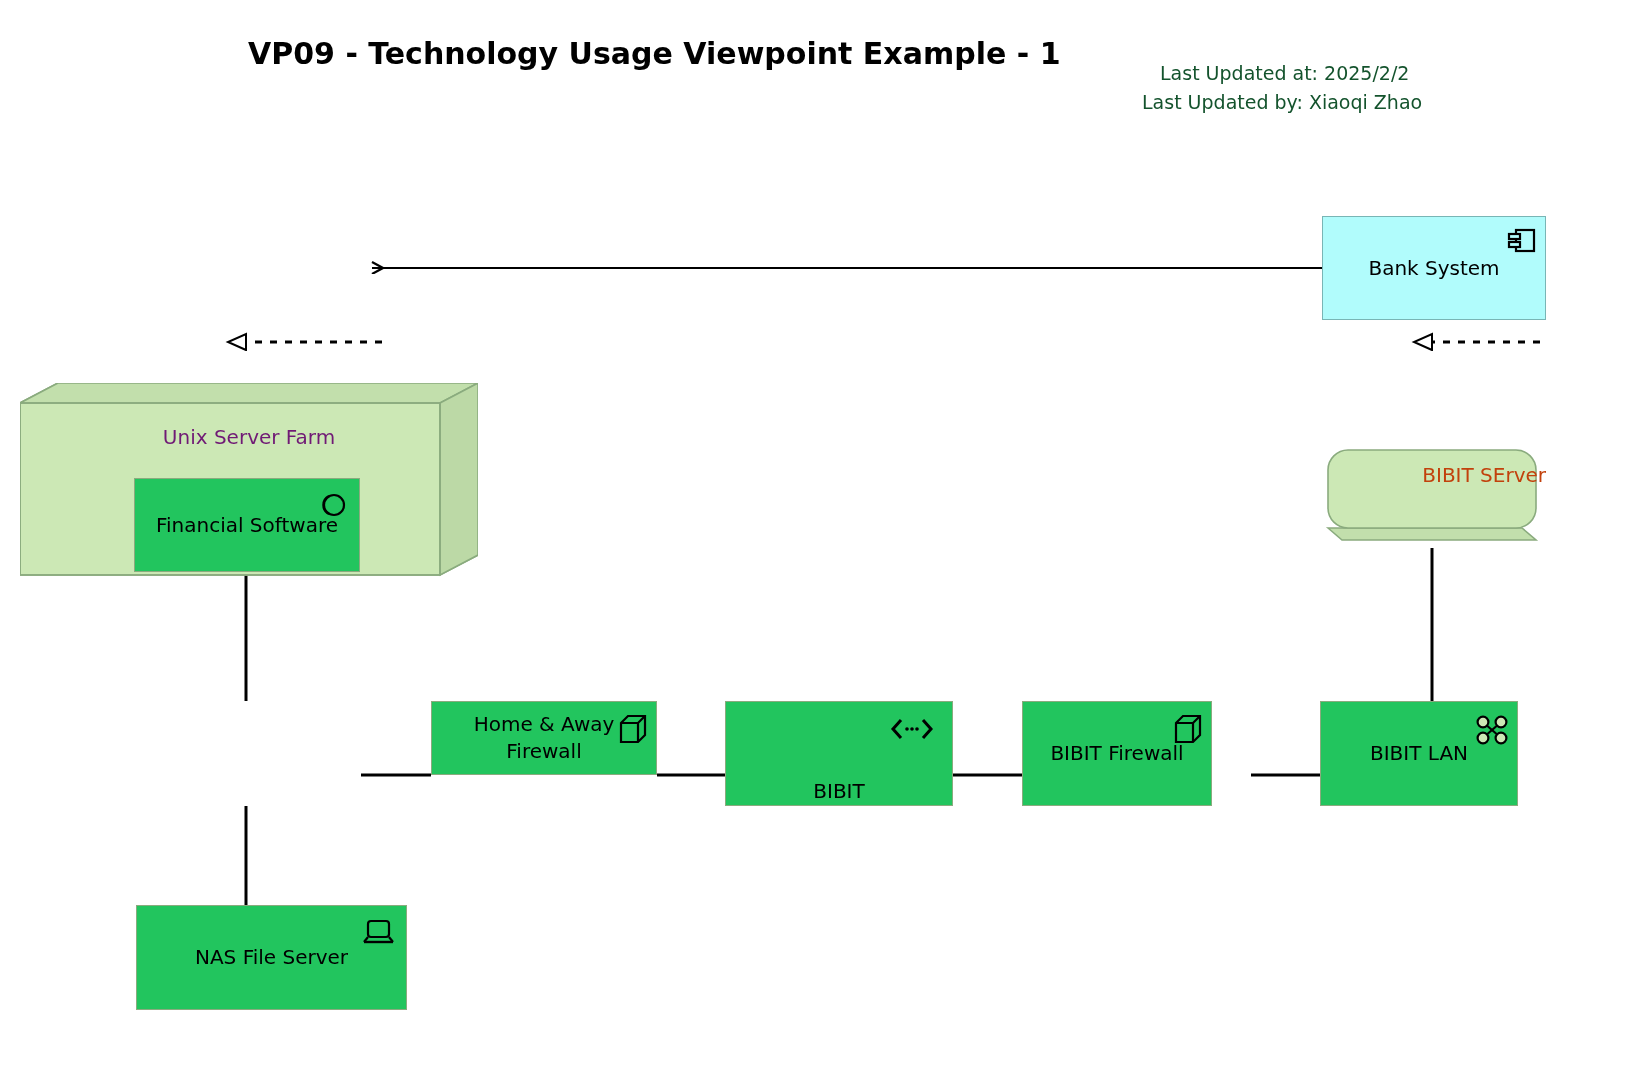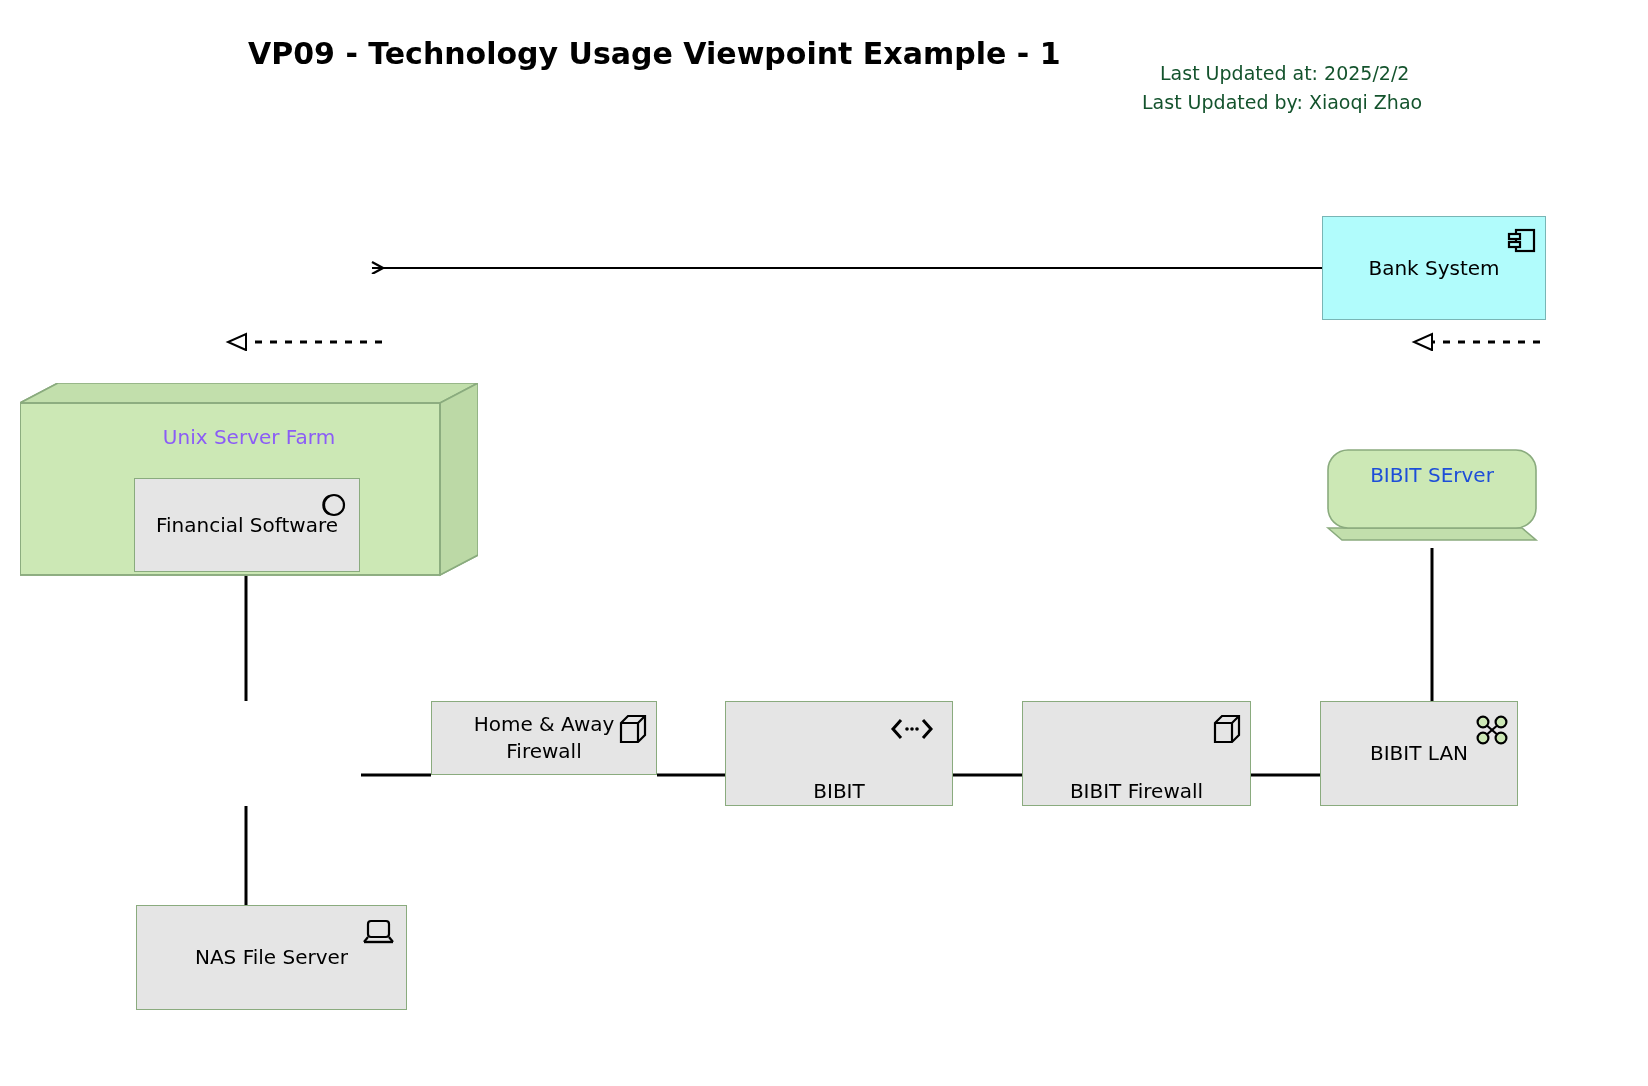--- a/index.html
+++ b/index.html
@@ -37,21 +37,21 @@
     white-space: nowrap;
   }
   #meta-updated-at { left: 1160px; top: 62px; }
   #meta-updated-by { left: 1142px; top: 91px; }
 
   
   .box {
     position: absolute;
     box-sizing: border-box;
     border: 1.5px solid #8aab7e;
-    background: #e5e5e5;
+    background: #22c55e;
     display: flex;
     align-items: center;
     justify-content: center;
     text-align: center;
     font-size: 20px;
     color: #000000;
     line-height: 1.35;
   }
   .box.app {
     background: #b1fcfc;
@@ -72,33 +72,33 @@
   .node3d {
     position: absolute;
   }
   .node3d svg { display: block; }
   .node3d .n3d-label {
     position: absolute;
     left: 0;
     width: 100%;
     text-align: center;
     font-size: 20px;
-    color: #8b5cf6;
+    color: #701a75;
   }
 
   
   .device { position: absolute; }
   .device svg { display: block; }
   .device .dev-label {
     position: absolute;
     left: 0;
     width: 100%;
-    text-align: center;
+    text-align: right;
     font-size: 20px;
-    color: #1d4ed8;
+    color: #c2410c;
   }
 
   svg.edges {
     position: absolute;
     left: 0; top: 0;
     width: 1648px;
     height: 1086px;
     overflow: visible;
   }
   svg.edges line, svg.edges path, svg.edges polyline {
@@ -193,21 +193,21 @@
     <span class="label">BIBIT</span>
     <svg class="nicon" style="right:18px; top:15px;" width="44" height="24" viewBox="0 0 44 24">
       <polyline points="11,3 3,12 11,21" fill="none" stroke="#000" stroke-width="3"></polyline>
       <polyline points="33,3 41,12 33,21" fill="none" stroke="#000" stroke-width="3"></polyline>
       <circle cx="17" cy="12" r="1.8" fill="#000"></circle>
       <circle cx="22" cy="12" r="1.8" fill="#000"></circle>
       <circle cx="27" cy="12" r="1.8" fill="#000"></circle>
     </svg>
   </div>
 
-  <div class="box" style="left:1022px; top:701px; width:229px; height:105px;align-items:flex-end;">
+  <div class="box" style="left:1022px; top:701px; width:190px; height:105px;">
     <span class="label">BIBIT Firewall</span>
     <svg class="nicon" style="right:8px; top:12px;" width="30" height="32" viewBox="0 0 30 32">
       <polygon points="3,9 10,2 27,2 27,21 20,28 3,28" fill="none" stroke="#000" stroke-width="2.2"></polygon>
       <polyline points="3,9 20,9 27,2" fill="none" stroke="#000" stroke-width="2.2"></polyline>
       <line x1="20" y1="9" x2="20" y2="28" stroke="#000" stroke-width="2.2"></line>
     </svg>
   </div>
 
   <div class="box" style="left:1320px; top:701px; width:198px; height:105px;">
     <span class="label">BIBIT LAN</span>

